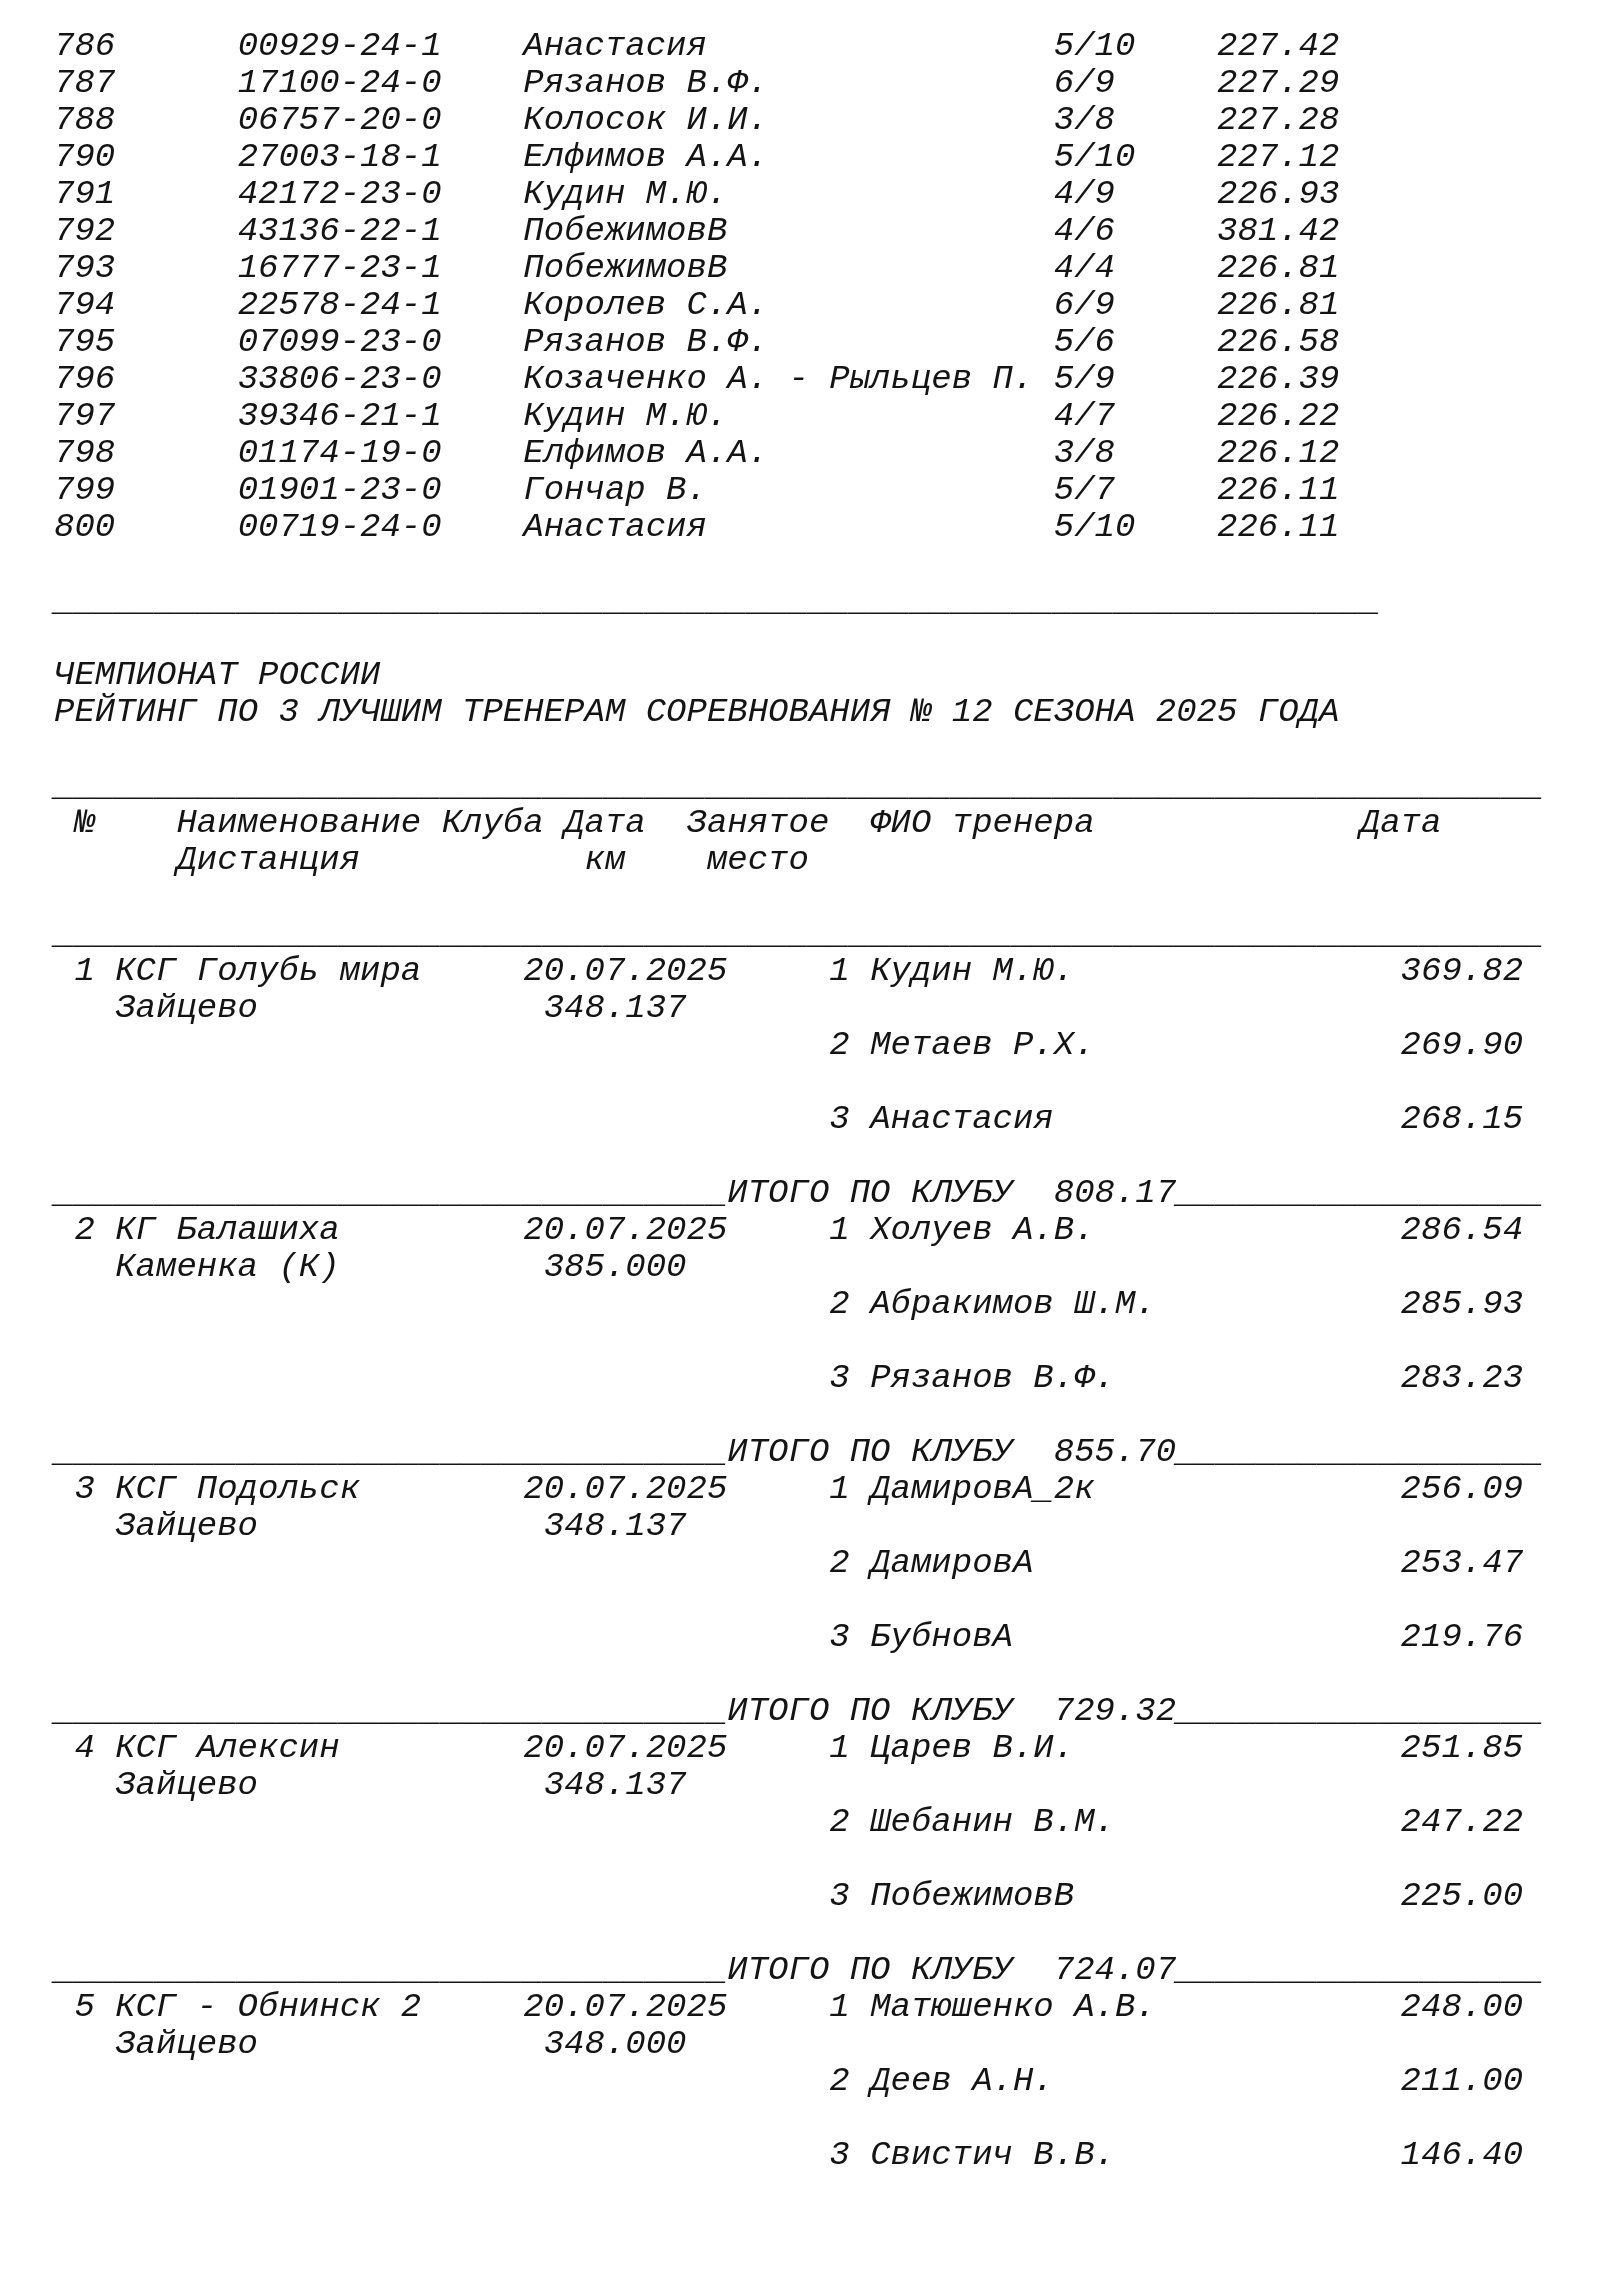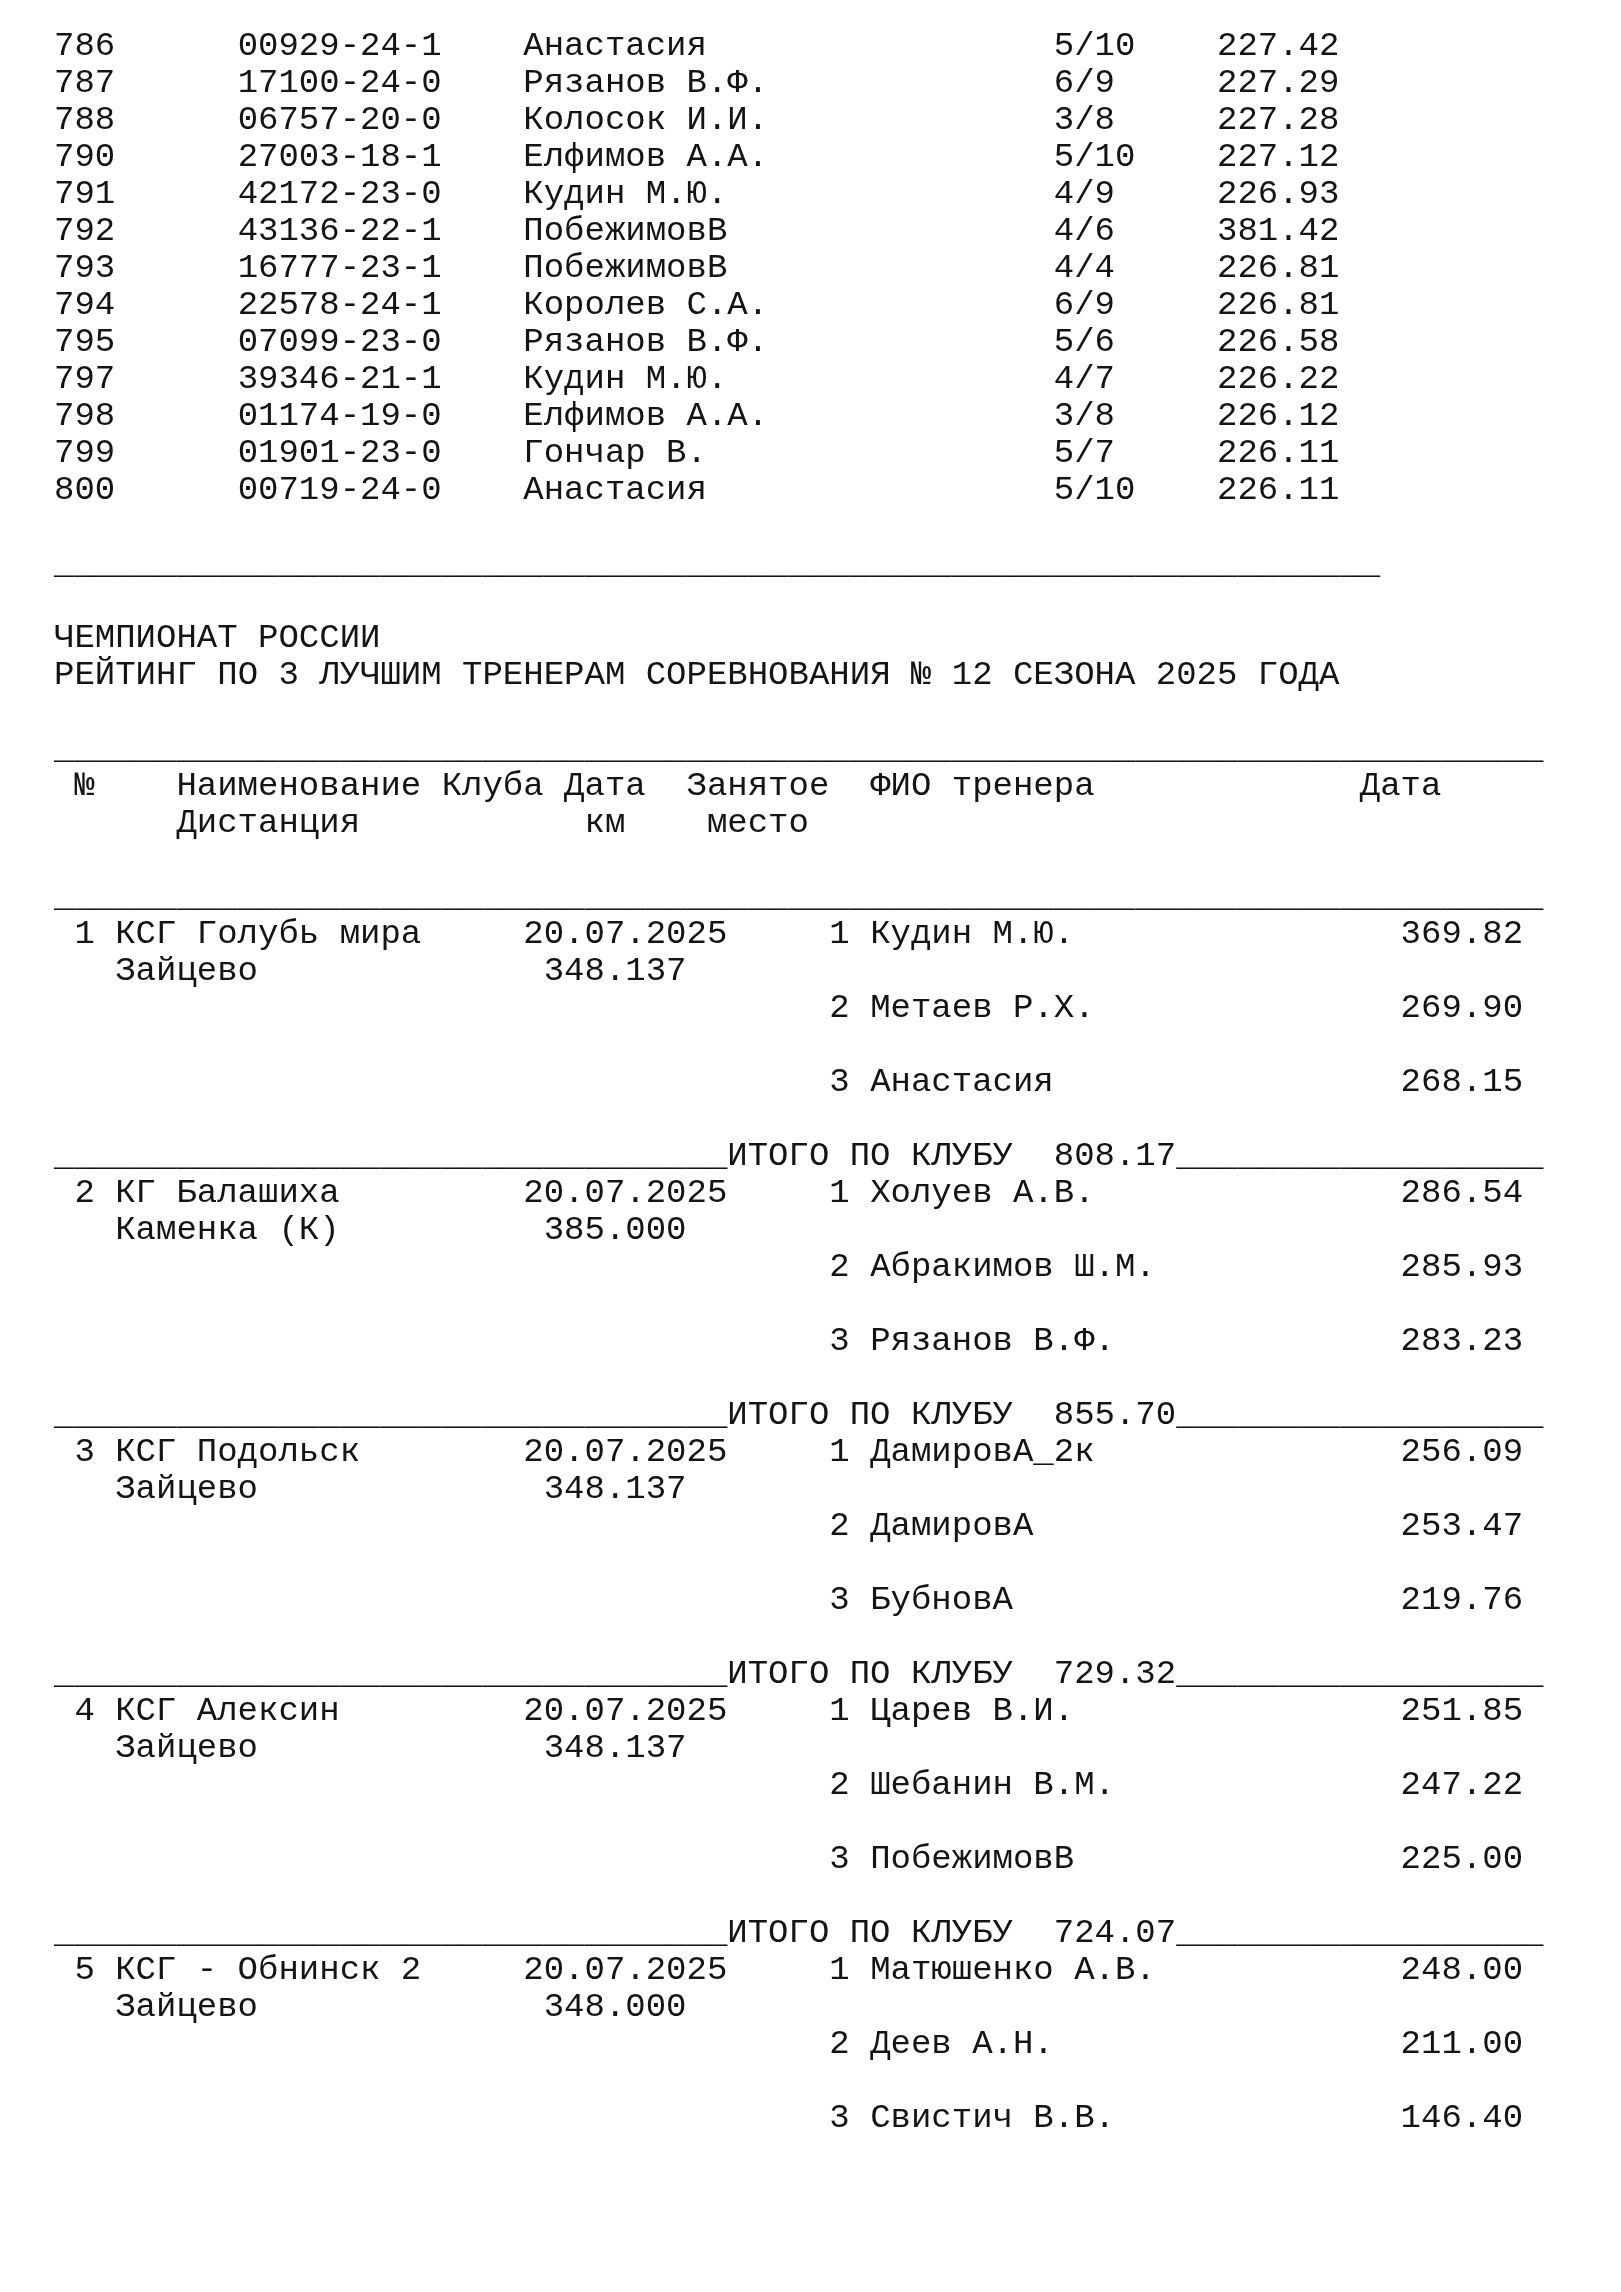--- a/index.html
+++ b/index.html
@@ -1,40 +1,41 @@
 <!DOCTYPE html>
 <html><head>
 <meta charset="utf-8">
 <style>
   html,body{margin:0;padding:0;background:#ffffff;}
   body{width:1621px;height:2293px;overflow:hidden;
        font-family:"Liberation Mono","DejaVu Sans Mono",monospace;
        font-size:34px;color:#141414;}
   .doc{position:relative;padding:28px 0 0 54px;}
-  .ln{position:relative;height:37px;line-height:37px;white-space:pre;}
+  .ln{position:relative;height:37px;line-height:37px;white-space:pre;font-style:italic;}
   .ln span{position:absolute;top:0;}
   .c0{left:0ch}.c1{left:1ch}.c3{left:3ch}.c6{left:6ch}.c9{left:9ch}
   .c23{left:23ch}.c24{left:24ch}.c25{left:25ch}.c26{left:26ch}
   .c31{left:31ch}.c32{left:32ch}.c33{left:33ch}.c38{left:38ch}.c40{left:40ch}
   .c49{left:49ch}.c55{left:55ch}.c57{left:57ch}.c64{left:64ch}.c66{left:66ch}
 </style>
 </head>
 <body>
 
 <div class="doc">
 
   <div class="ln"><span class="c0">786</span><span class="c9">00929-24-1</span><span class="c23">Анастасия</span><span class="c49">5/10</span><span class="c57">227.42</span></div>
   <div class="ln"><span class="c0">787</span><span class="c9">17100-24-0</span><span class="c23">Рязанов В.Ф.</span><span class="c49">6/9</span><span class="c57">227.29</span></div>
   <div class="ln"><span class="c0">788</span><span class="c9">06757-20-0</span><span class="c23">Колосок И.И.</span><span class="c49">3/8</span><span class="c57">227.28</span></div>
   <div class="ln"><span class="c0">790</span><span class="c9">27003-18-1</span><span class="c23">Елфимов А.А.</span><span class="c49">5/10</span><span class="c57">227.12</span></div>
   <div class="ln"><span class="c0">791</span><span class="c9">42172-23-0</span><span class="c23">Кудин М.Ю.</span><span class="c49">4/9</span><span class="c57">226.93</span></div>
   <div class="ln"><span class="c0">792</span><span class="c9">43136-22-1</span><span class="c23">ПобежимовВ</span><span class="c49">4/6</span><span class="c57">381.42</span></div>
   <div class="ln"><span class="c0">793</span><span class="c9">16777-23-1</span><span class="c23">ПобежимовВ</span><span class="c49">4/4</span><span class="c57">226.81</span></div>
   <div class="ln"><span class="c0">794</span><span class="c9">22578-24-1</span><span class="c23">Королев С.А.</span><span class="c49">6/9</span><span class="c57">226.81</span></div>
   <div class="ln"><span class="c0">795</span><span class="c9">07099-23-0</span><span class="c23">Рязанов В.Ф.</span><span class="c49">5/6</span><span class="c57">226.58</span></div>
+  <div class="ln"><span class="c0">796</span><span class="c9">33806-23-0</span><span class="c23">Козаченко А. - Рыльцев П.</span><span class="c49">5/9</span><span class="c57">226.39</span></div>
   <div class="ln"><span class="c0">797</span><span class="c9">39346-21-1</span><span class="c23">Кудин М.Ю.</span><span class="c49">4/7</span><span class="c57">226.22</span></div>
   <div class="ln"><span class="c0">798</span><span class="c9">01174-19-0</span><span class="c23">Елфимов А.А.</span><span class="c49">3/8</span><span class="c57">226.12</span></div>
   <div class="ln"><span class="c0">799</span><span class="c9">01901-23-0</span><span class="c23">Гончар В.</span><span class="c49">5/7</span><span class="c57">226.11</span></div>
   <div class="ln"><span class="c0">800</span><span class="c9">00719-24-0</span><span class="c23">Анастасия</span><span class="c49">5/10</span><span class="c57">226.11</span></div>
 
   <div class="ln"></div>
   <div class="ln"><span class="c0">_________________________________________________________________</span></div>
   <div class="ln"></div>
 
   <div class="ln"><span class="c0">ЧЕМПИОНАТ РОССИИ</span></div>

